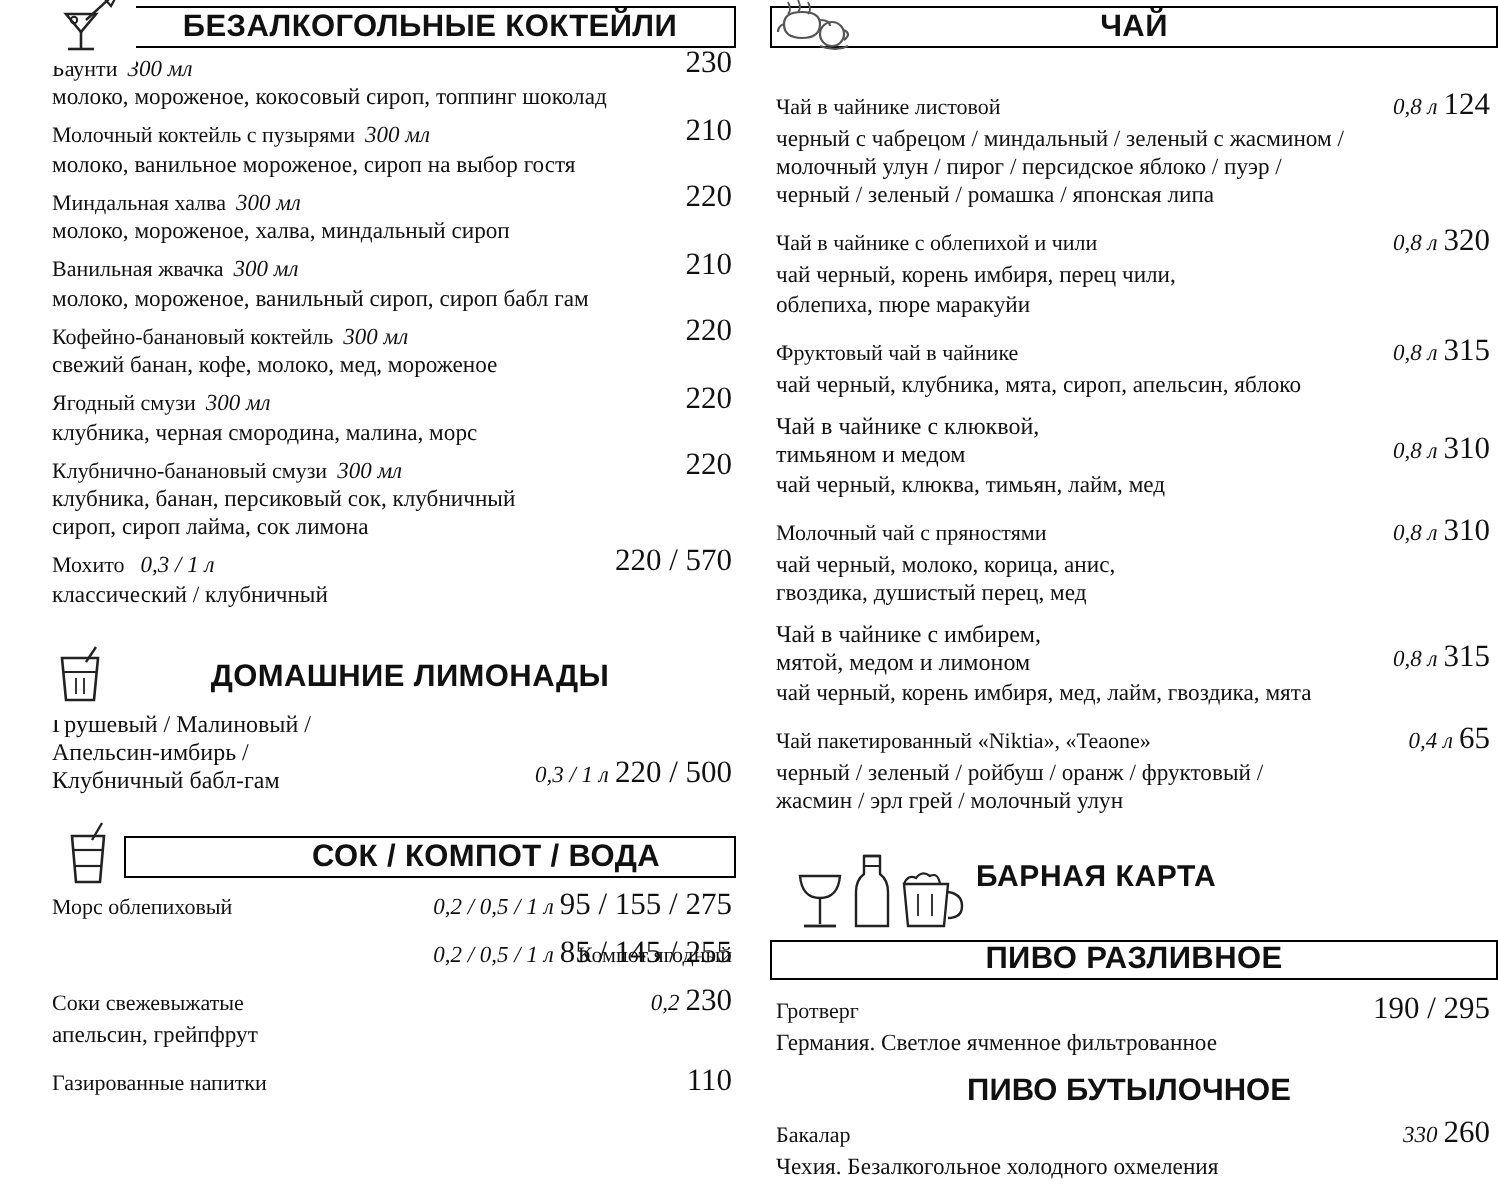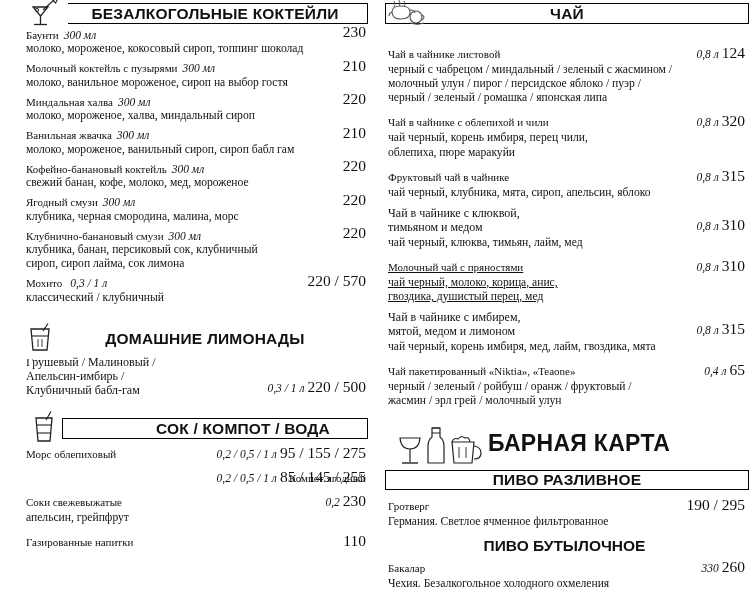--- a/index.html
+++ b/index.html
@@ -64,21 +64,21 @@
   .bigtitle {
     position: relative;
     height: 42px;
     margin-top: 10px;
   }
   .bigtitle .label {
     position: absolute;
     left: 108px; top: 8px;
     font-family: "Liberation Sans", sans-serif;
     font-weight: bold;
-    font-size: 23px;
+    font-size: 15px;
     letter-spacing: 0.3px;
   }
   .bigtitle .icon { position: absolute; left: 14px; top: 0; }
 
   
   .item { position: relative; margin-top: 6px; }
   .row {
     position: relative;
     display: flex;
     align-items: baseline;
@@ -362,21 +362,21 @@
         <div style="position:relative;">
           <div class="nmblock">Чай в чайнике с клюквой,
 тимьяном и медом</div>
           <div class="rprice" style="bottom:1px;">
             <span class="v">0,8 л</span><span>310</span>
           </div>
         </div>
         <div class="desc">чай черный, клюква, тимьян, лайм, мед</div>
       </div>
 
-      <div class="item" style="margin-top:7px;text-decoration:underline;">
+      <div class="item" style="margin-top:7px;">
         <div style="position:relative;">
           <span class="nm">Молочный чай с пряностями</span>
           <span class="rprice">
             <span class="v">0,8 л</span><span>310</span>
           </span>
         </div>
         <div class="desc">чай черный, молоко, корица, анис,
 гвоздика, душистый перец, мед</div>
       </div>
 

